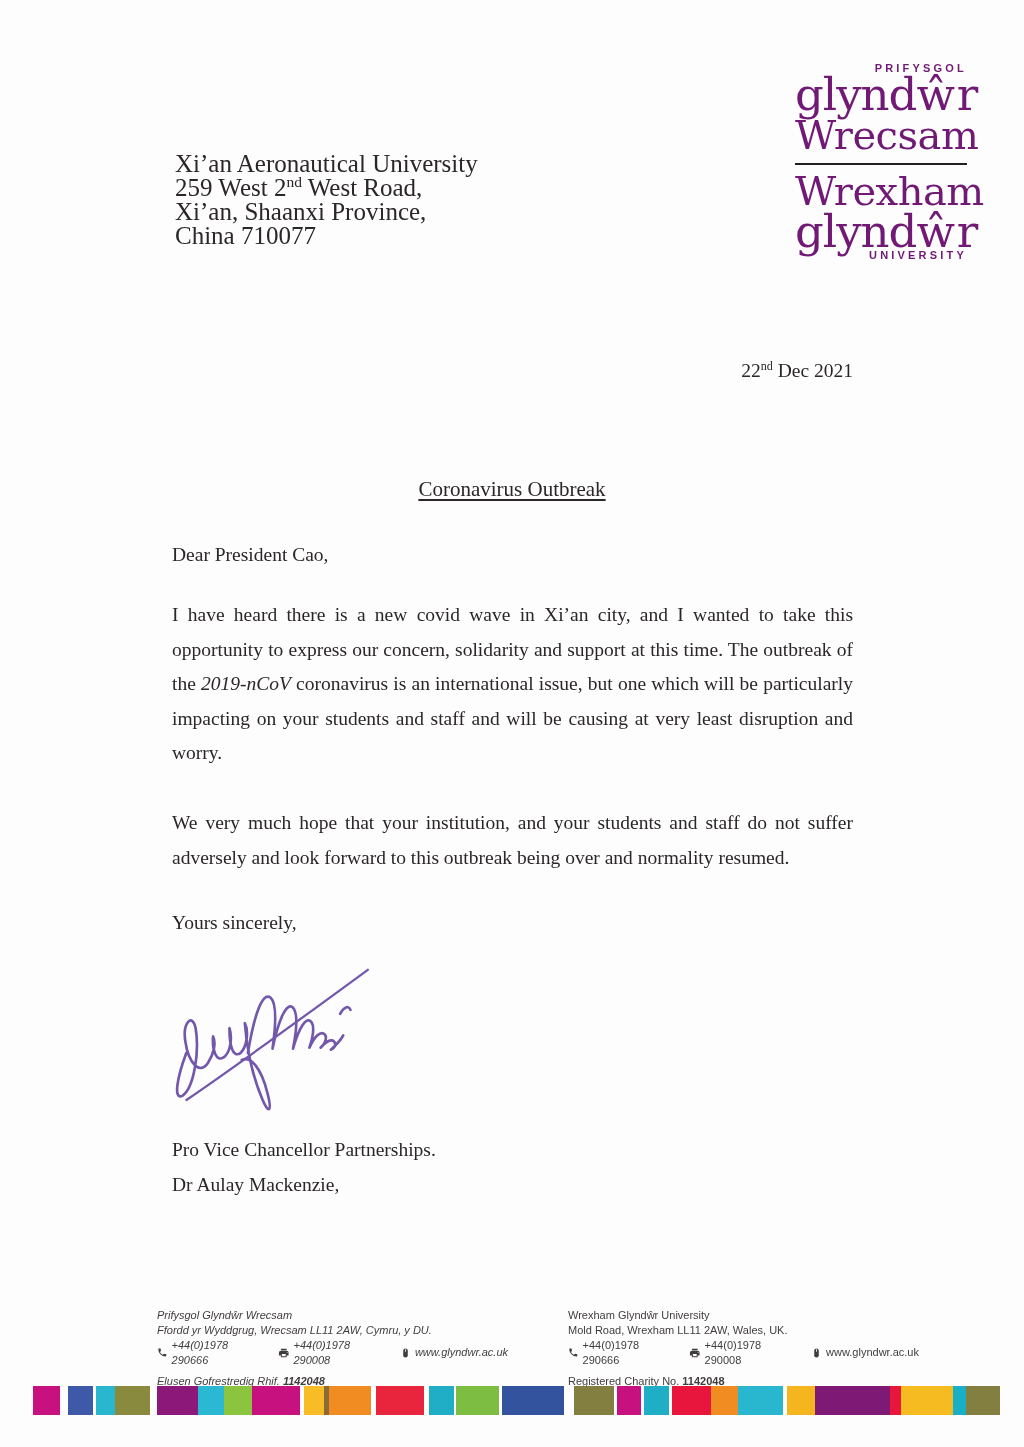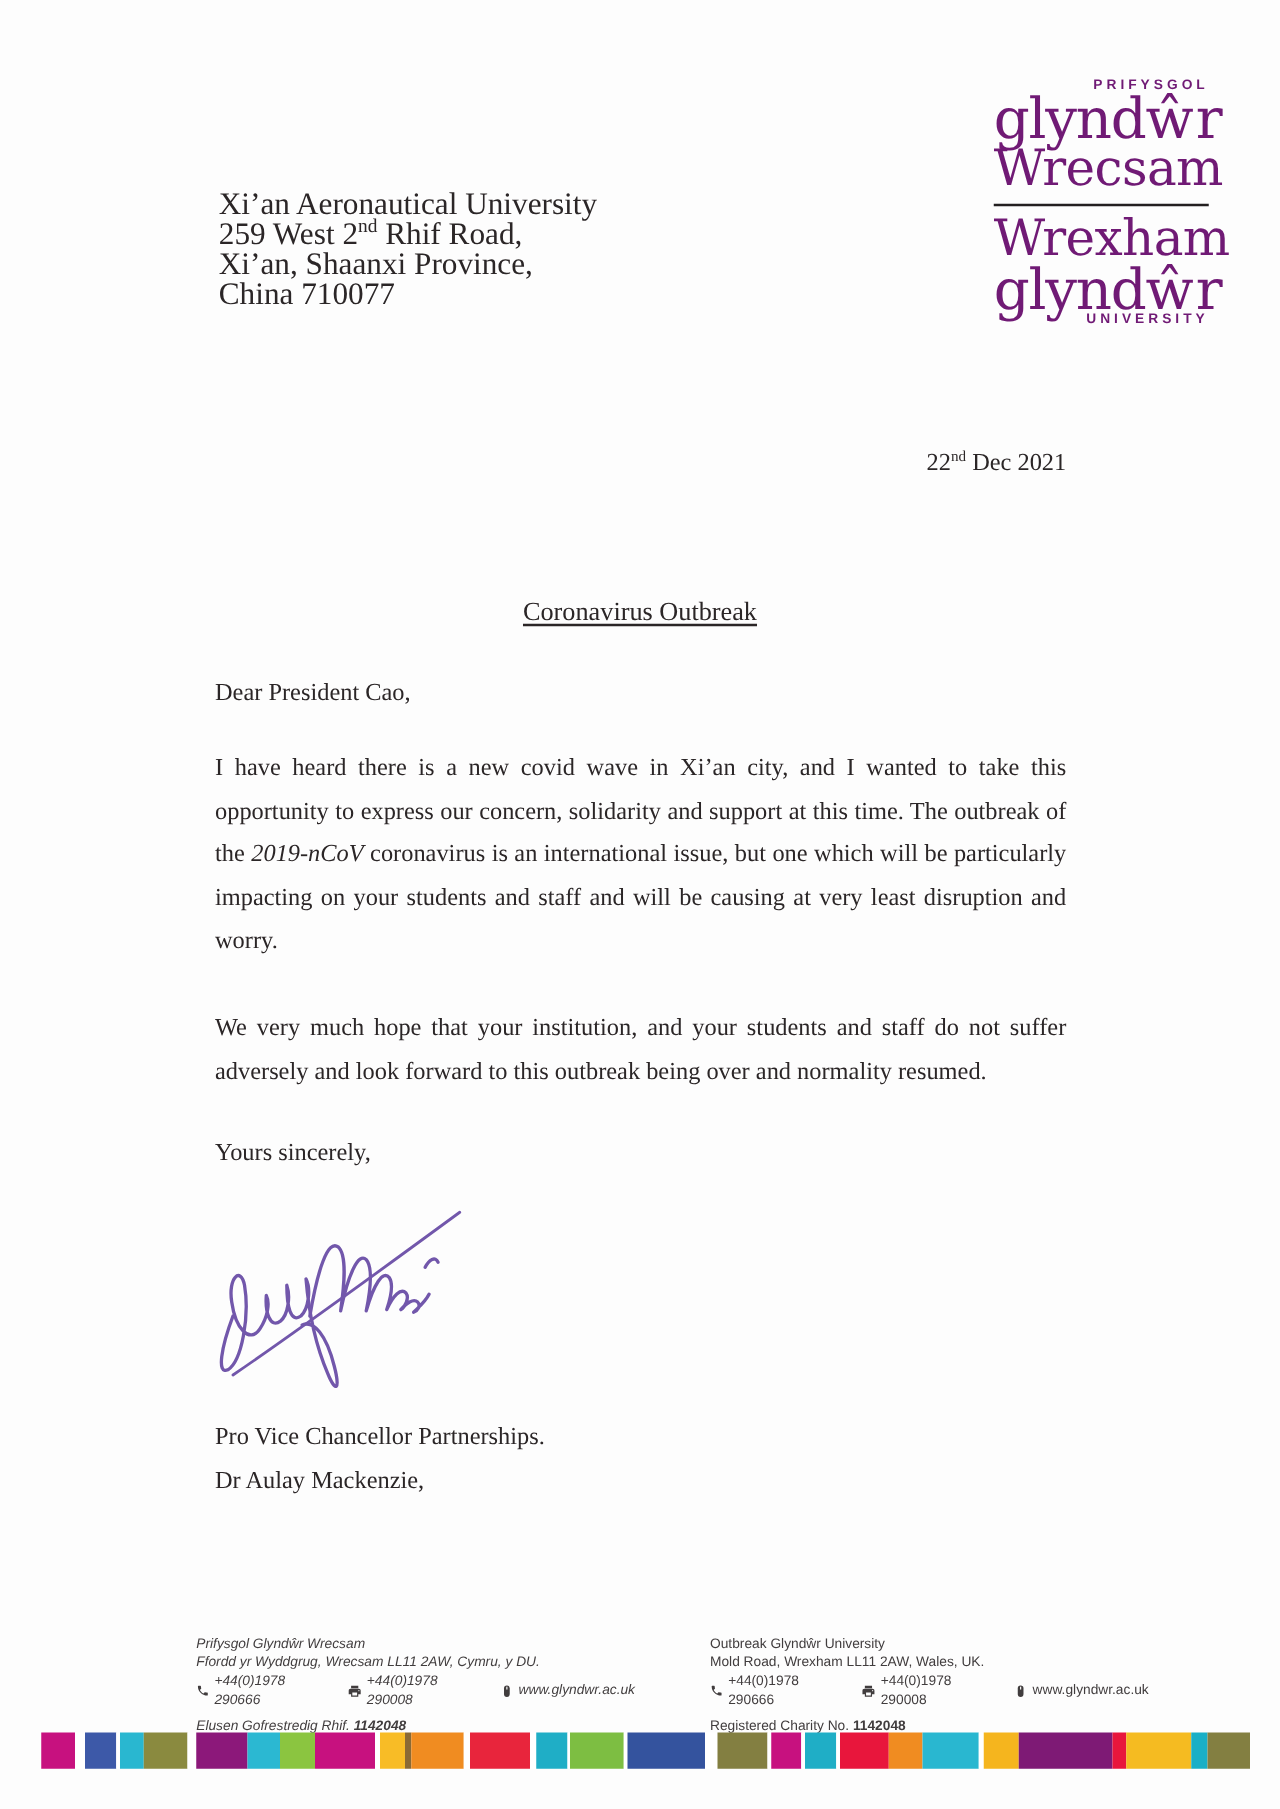--- a/index.html
+++ b/index.html
@@ -81,21 +81,21 @@
     <div class="logo-glyndwr">glyndŵr</div>
     <div class="logo-place">Wrecsam</div>
     <hr class="logo-divider">
     <div class="logo-place">Wrexham</div>
     <div class="logo-glyndwr">glyndŵr</div>
     <div class="logo-small bottom">UNIVERSITY</div>
   </div>
 
   <div class="recipient">
     <div>Xi’an Aeronautical University</div>
-    <div><span>259 West 2</span><sup>nd</sup><span> Rhif Road,</span></div>
+    <div><span>259 West 2</span><sup>nd</sup><span> West Road,</span></div>
     <div>Xi’an, Shaanxi Province,</div>
     <div>China 710077</div>
   </div>
 
   <div class="date-line"><span>22</span><sup>nd</sup><span> Dec 2021</span></div>
 
   <div class="subject"><span>Coronavirus Outbreak</span></div>
 
   <div class="salutation">Dear President Cao,</div>
 
@@ -137,21 +137,21 @@
             <rect x="7" y="2" width="10" height="20" rx="5" fill="#413d3e"></rect>
             <rect x="11" y="4" width="2" height="5" fill="#fdfdfd"></rect>
           </svg>
         <span>www.glyndwr.ac.uk</span>
       </span>
     </div>
     <div class="charity"><span>Elusen Gofrestredig Rhif. </span><b>1142048</b></div>
   </div>
 
   <div class="footer-col english">
-    <div>Outbreak Glyndŵr University</div>
+    <div>Wrexham Glyndŵr University</div>
     <div>Mold Road, Wrexham LL11 2AW, Wales, UK.</div>
     <div class="contact-line">
       <span class="grp">
         <svg width="11" height="11" viewBox="0 0 24 24">
             <path fill="#413d3e" d="M6.62 10.79c1.44 2.83 3.76 5.14 6.59 6.59l2.2-2.21c.27-.27.67-.36 1.02-.24 1.12.37 2.33.57 3.57.57.55 0 1 .45 1 1V20c0 .55-.45 1-1 1-9.39 0-17-7.61-17-17 0-.55.45-1 1-1h3.5c.55 0 1 .45 1 1 0 1.25.2 2.45.57 3.57.11.35.03.74-.25 1.02l-2.2 2.2z"></path>
           </svg>
         <span>+44(0)1978 290666</span>
       </span>
       <span class="grp">
         <svg width="12" height="12" viewBox="0 0 24 24">

